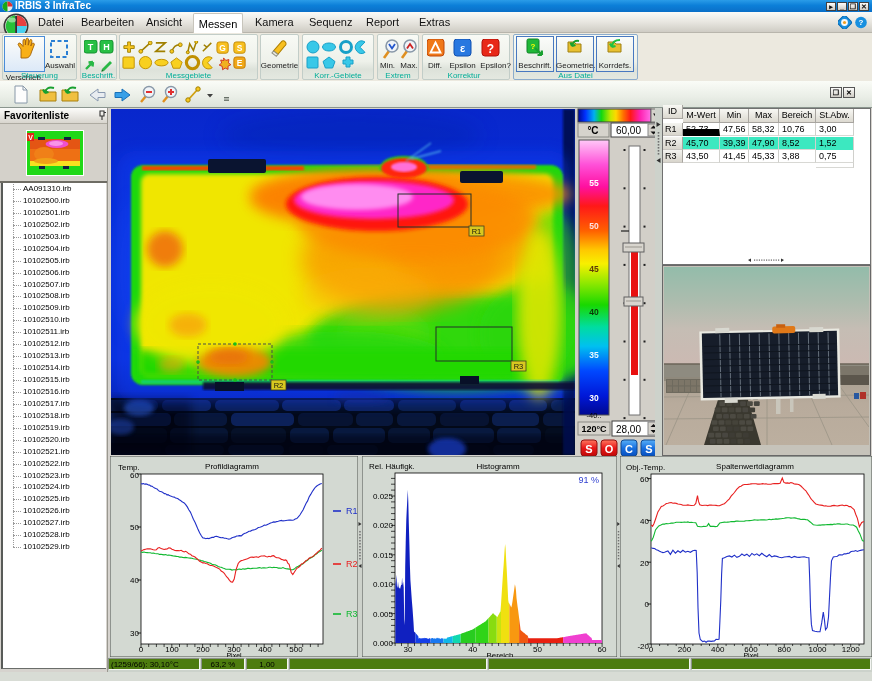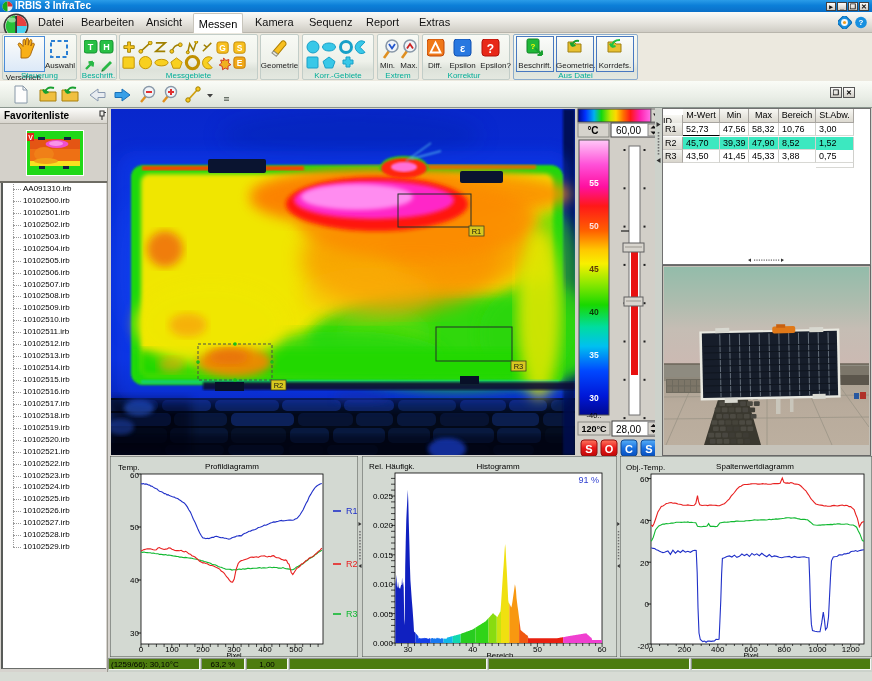--- a/index.html
+++ b/index.html
@@ -576,28 +576,28 @@
         <text x="14" y="344.5">S</text>
 <rect x="26" y="332" width="16" height="16" rx="3" fill="url(#btnr)" stroke="#901010"></rect>
         <text x="34" y="344.5">O</text>
 <rect x="46" y="332" width="16" height="16" rx="3" fill="url(#btnb)" stroke="#104890"></rect>
         <text x="54" y="344.5">C</text>
 <rect x="66" y="332" width="16" height="16" rx="3" fill="url(#btnb)" stroke="#104890"></rect>
         <text x="74" y="344.5">S</text>
 </g>
 </svg>
 <div class="abs" style="left:662px;top:108px;width:209px;height:157px;background:#fff;border:1px solid #707070;box-sizing:border-box;"></div>
-    <div class="abs" style="left:663px;top:115px;width:20px;height:14px;background:linear-gradient(180deg,#f8f8f4,#dcd9d0);border-right:1px solid #a8a5a0;border-bottom:1px solid #a8a5a0;box-sizing:border-box;font-size:9px;line-height:13px;text-align:left;">ID</div>
+    <div class="abs" style="left:663px;top:105px;width:20px;height:14px;background:linear-gradient(180deg,#f8f8f4,#dcd9d0);border-right:1px solid #a8a5a0;border-bottom:1px solid #a8a5a0;box-sizing:border-box;font-size:9px;line-height:13px;text-align:center;">ID</div>
     <div class="abs" style="left:683px;top:109px;width:37px;height:14px;background:linear-gradient(180deg,#f8f8f4,#dcd9d0);border-right:1px solid #a8a5a0;border-bottom:1px solid #a8a5a0;box-sizing:border-box;font-size:9px;line-height:13px;text-align:center;">M-Wert</div>
     <div class="abs" style="left:720px;top:109px;width:29px;height:14px;background:linear-gradient(180deg,#f8f8f4,#dcd9d0);border-right:1px solid #a8a5a0;border-bottom:1px solid #a8a5a0;box-sizing:border-box;font-size:9px;line-height:13px;text-align:center;">Min</div>
     <div class="abs" style="left:749px;top:109px;width:30px;height:14px;background:linear-gradient(180deg,#f8f8f4,#dcd9d0);border-right:1px solid #a8a5a0;border-bottom:1px solid #a8a5a0;box-sizing:border-box;font-size:9px;line-height:13px;text-align:center;">Max</div>
     <div class="abs" style="left:779px;top:109px;width:37px;height:14px;background:linear-gradient(180deg,#f8f8f4,#dcd9d0);border-right:1px solid #a8a5a0;border-bottom:1px solid #a8a5a0;box-sizing:border-box;font-size:9px;line-height:13px;text-align:center;">Bereich</div>
     <div class="abs" style="left:816px;top:109px;width:38px;height:14px;background:linear-gradient(180deg,#f8f8f4,#dcd9d0);border-right:1px solid #a8a5a0;border-bottom:1px solid #a8a5a0;box-sizing:border-box;font-size:9px;line-height:13px;text-align:center;">St.Abw.</div>
     <div class="abs" style="left:663px;top:123px;width:20px;height:13px;background:linear-gradient(180deg,#f4f4f0,#d8d5cc);border-right:1px solid #a8a5a0;border-bottom:1px solid #c8c5c0;box-sizing:border-box;font-size:9px;line-height:12px;padding-left:2px;">R1</div>
-    <div class="abs" style="left:683px;top:123px;width:37px;height:13px;border-right:1px solid #d0d0cc;border-bottom:1px solid #000000;box-sizing:border-box;font-size:9px;line-height:12px;padding-left:3px;">52,73</div>
+    <div class="abs" style="left:683px;top:123px;width:37px;height:13px;border-right:1px solid #d0d0cc;border-bottom:7px solid #000000;box-sizing:border-box;font-size:9px;line-height:12px;padding-left:3px;">52,73</div>
     <div class="abs" style="left:720px;top:123px;width:29px;height:13px;border-right:1px solid #d0d0cc;border-bottom:1px solid #d8d8d4;box-sizing:border-box;font-size:9px;line-height:12px;padding-left:3px;">47,56</div>
     <div class="abs" style="left:749px;top:123px;width:30px;height:13px;border-right:1px solid #d0d0cc;border-bottom:1px solid #d8d8d4;box-sizing:border-box;font-size:9px;line-height:12px;padding-left:3px;">58,32</div>
     <div class="abs" style="left:779px;top:123px;width:37px;height:13px;border-right:1px solid #d0d0cc;border-bottom:1px solid #d8d8d4;box-sizing:border-box;font-size:9px;line-height:12px;padding-left:3px;">10,76</div>
     <div class="abs" style="left:816px;top:123px;width:38px;height:13px;border-right:1px solid #d0d0cc;border-bottom:1px solid #d8d8d4;box-sizing:border-box;font-size:9px;line-height:12px;padding-left:3px;">3,00</div>
     <div class="abs" style="left:663px;top:136.6px;width:20px;height:13px;background:linear-gradient(180deg,#f4f4f0,#d8d5cc);border-right:1px solid #a8a5a0;border-bottom:1px solid #c8c5c0;box-sizing:border-box;font-size:9px;line-height:12px;padding-left:2px;">R2</div>
     <div class="abs" style="left:683px;top:136.6px;width:170px;height:13px;background:#3ce8c0;"></div>
     <div class="abs" style="left:683px;top:136.6px;width:37px;height:13px;border-right:1px solid #d0d0cc;border-bottom:1px solid #d8d8d4;box-sizing:border-box;font-size:9px;line-height:12px;padding-left:3px;">45,70</div>
     <div class="abs" style="left:720px;top:136.6px;width:29px;height:13px;border-right:1px solid #d0d0cc;border-bottom:1px solid #d8d8d4;box-sizing:border-box;font-size:9px;line-height:12px;padding-left:3px;">39,39</div>
     <div class="abs" style="left:749px;top:136.6px;width:30px;height:13px;border-right:1px solid #d0d0cc;border-bottom:1px solid #d8d8d4;box-sizing:border-box;font-size:9px;line-height:12px;padding-left:3px;">47,90</div>
     <div class="abs" style="left:779px;top:136.6px;width:37px;height:13px;border-right:1px solid #d0d0cc;border-bottom:1px solid #d8d8d4;box-sizing:border-box;font-size:9px;line-height:12px;padding-left:3px;">8,52</div>

